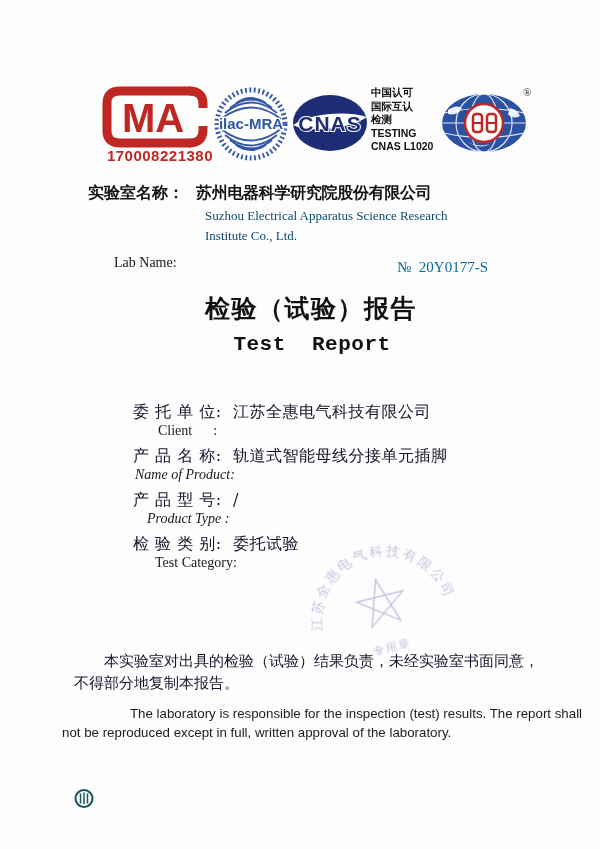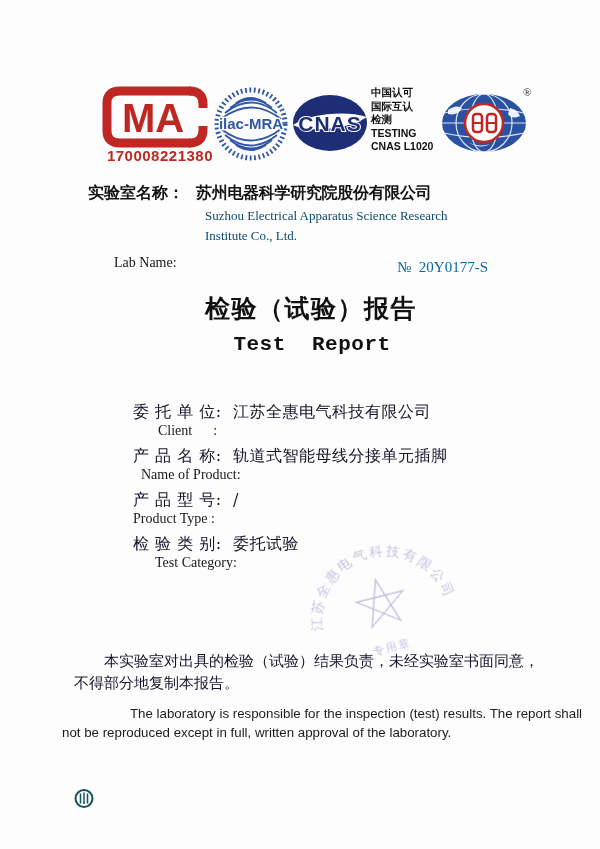--- a/index.html
+++ b/index.html
@@ -36,21 +36,21 @@
             font-size:21px;letter-spacing:.5px;color:#111;white-space:pre;}
   
   .fields{position:absolute;left:133px;top:402px;}
   .field{margin-bottom:7px;}
   .f-zh{font-family:"DejaVu Serif",serif;font-size:16px;line-height:20px;color:#14142a;
         white-space:nowrap;}
   .f-zh .lbl{display:inline-block;width:95px;white-space:pre;letter-spacing:.5px;}
   .f-zh .val{letter-spacing:.5px;}
   .f-en{font-family:"Liberation Serif",serif;font-size:14px;line-height:17px;color:#181818;
         white-space:pre;}
-  .en-1{margin-left:25px;} .en-2{margin-left:8px;} .en-3{} .en-4{margin-left:22px;}
+  .en-1{margin-left:25px;} .en-2{margin-left:2px;font-style:italic;} .en-3{margin-left:14px;font-style:italic;} .en-4{margin-left:22px;}
   
   .stamp{position:absolute;left:296px;top:520px;width:172px;height:172px;
          transform:rotate(-14deg);opacity:.5;filter:blur(.4px);pointer-events:none;}
   
   .st-zh{position:absolute;left:74px;top:651px;font-family:"DejaVu Serif",serif;
          font-size:15px;line-height:21.5px;color:#14142a;white-space:nowrap;}
   .st-zh .l1{text-indent:30px;}
   .st-en{position:absolute;left:62px;top:704px;font-family:"Liberation Sans",sans-serif;
          font-size:13.3px;line-height:19px;color:#1c1c1c;white-space:nowrap;}
   .st-en .l1{text-indent:68px;}

